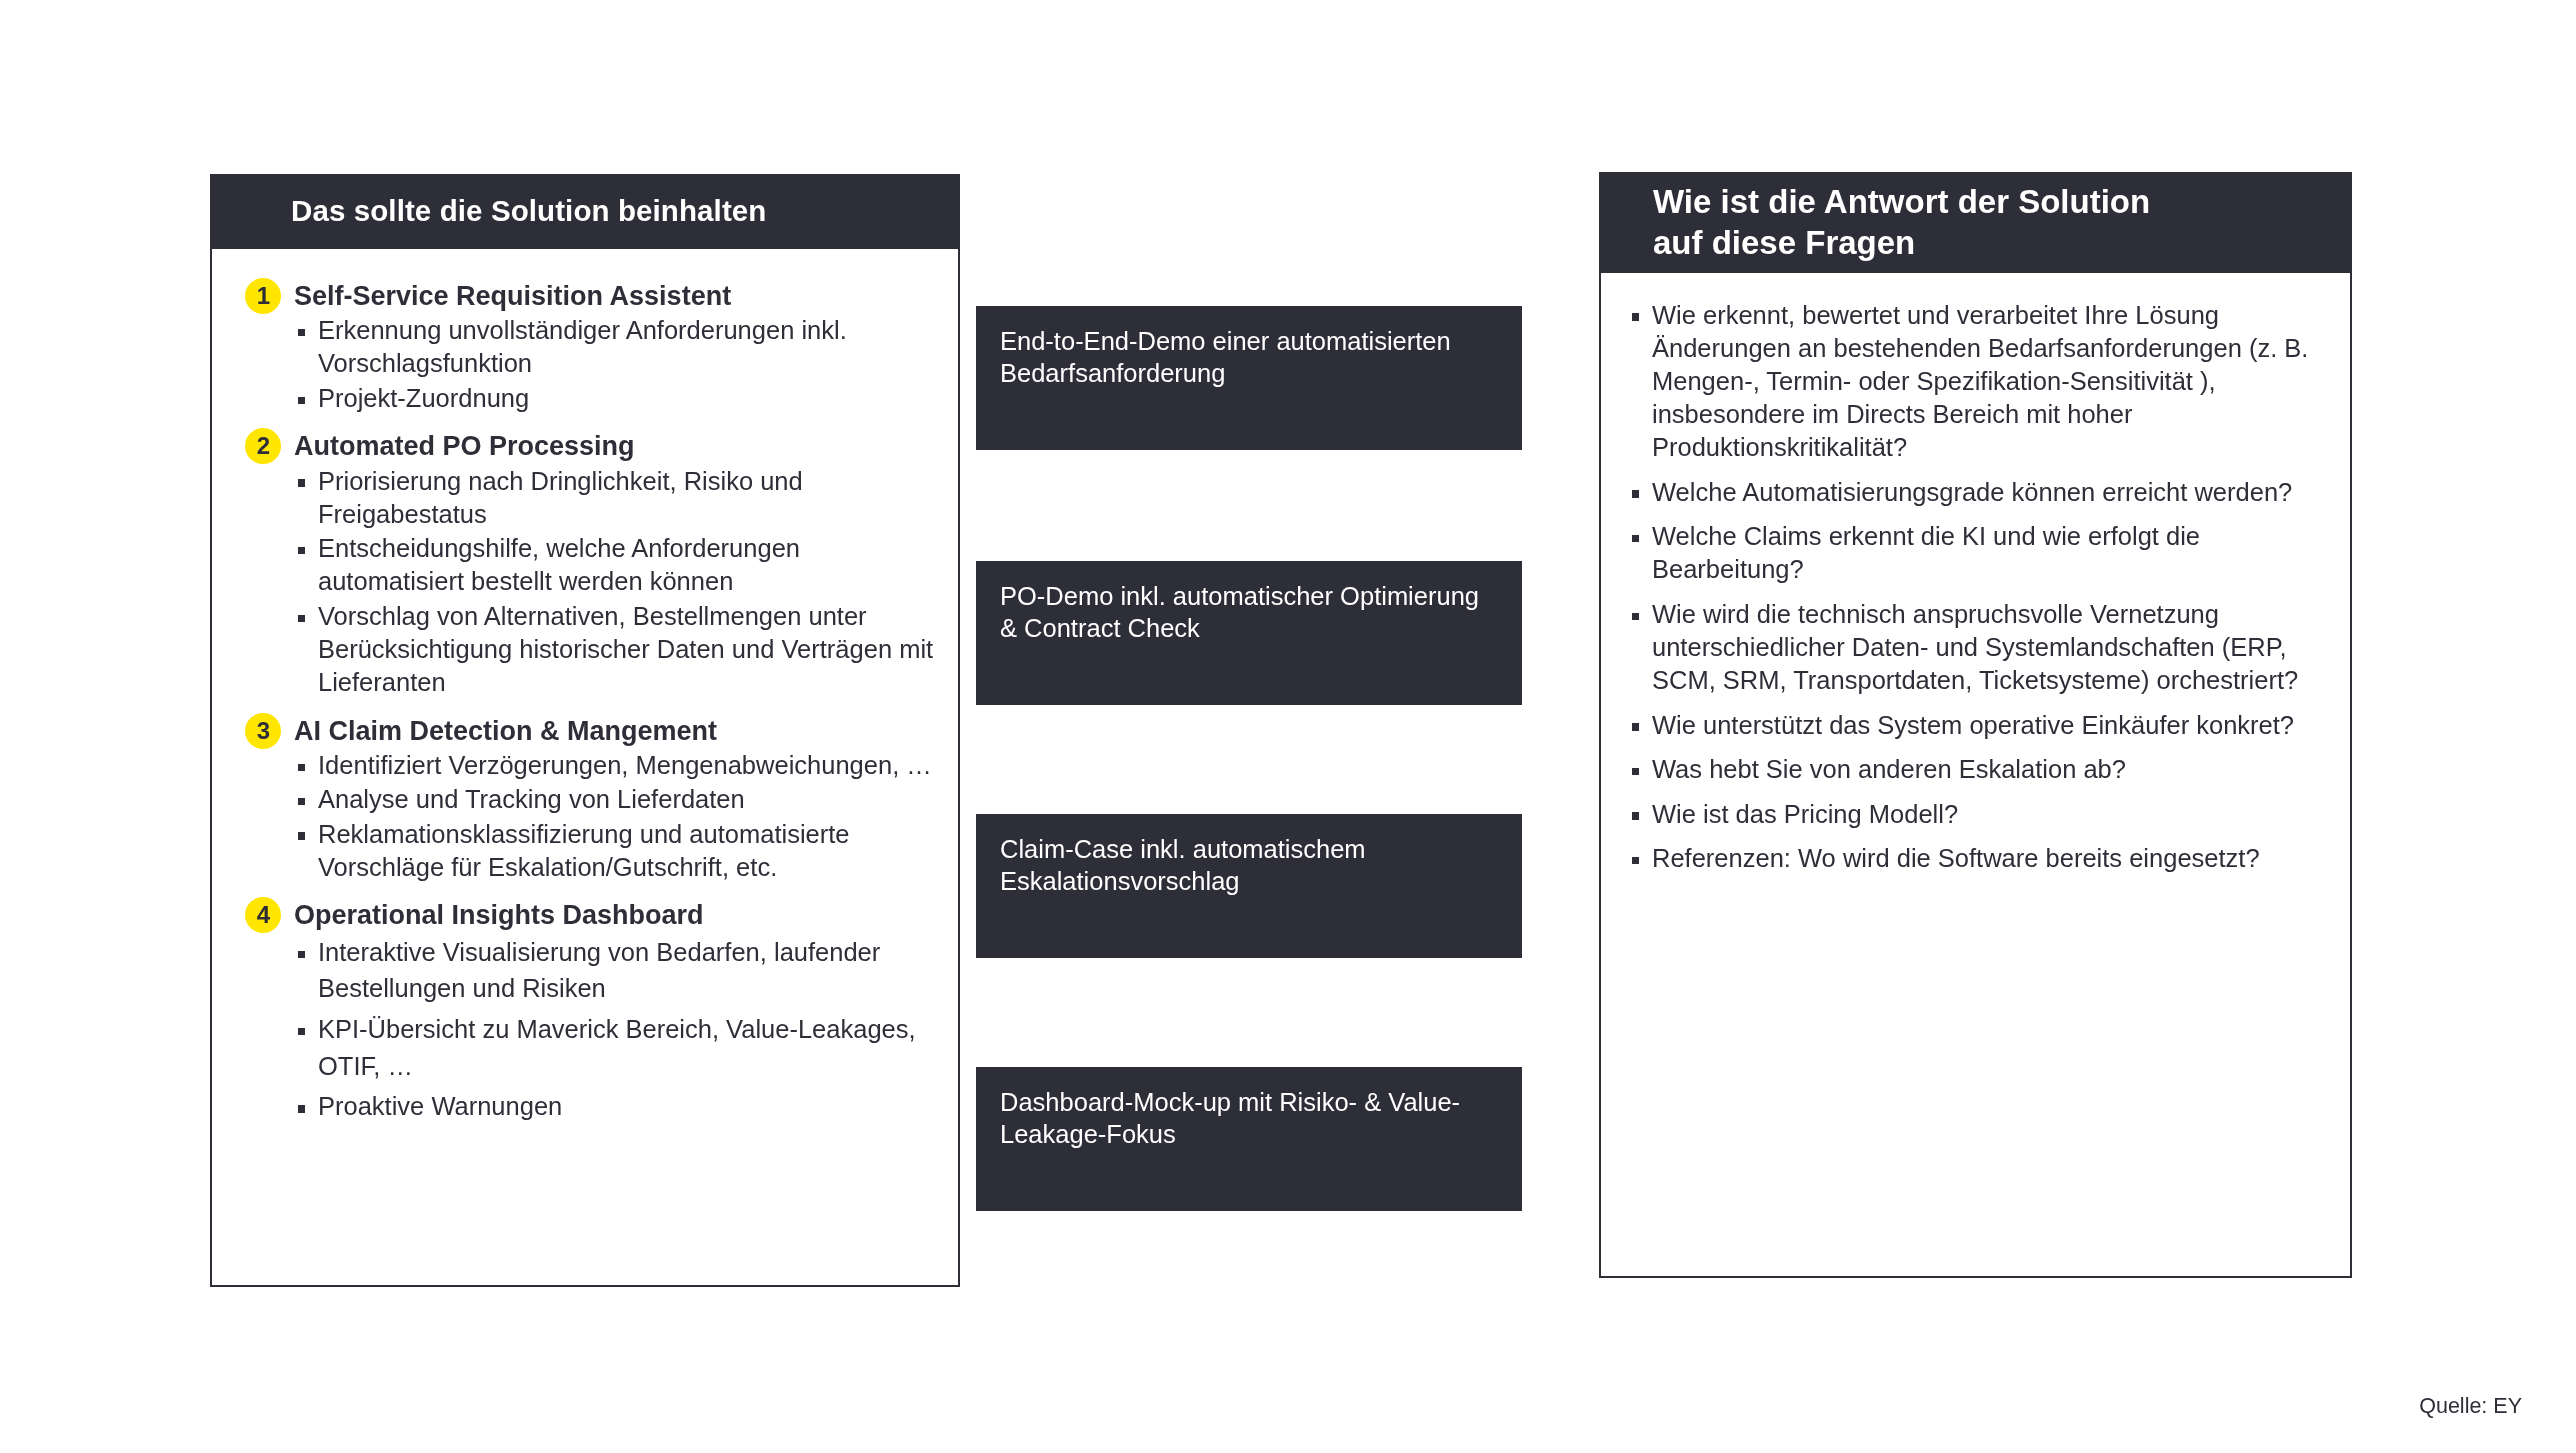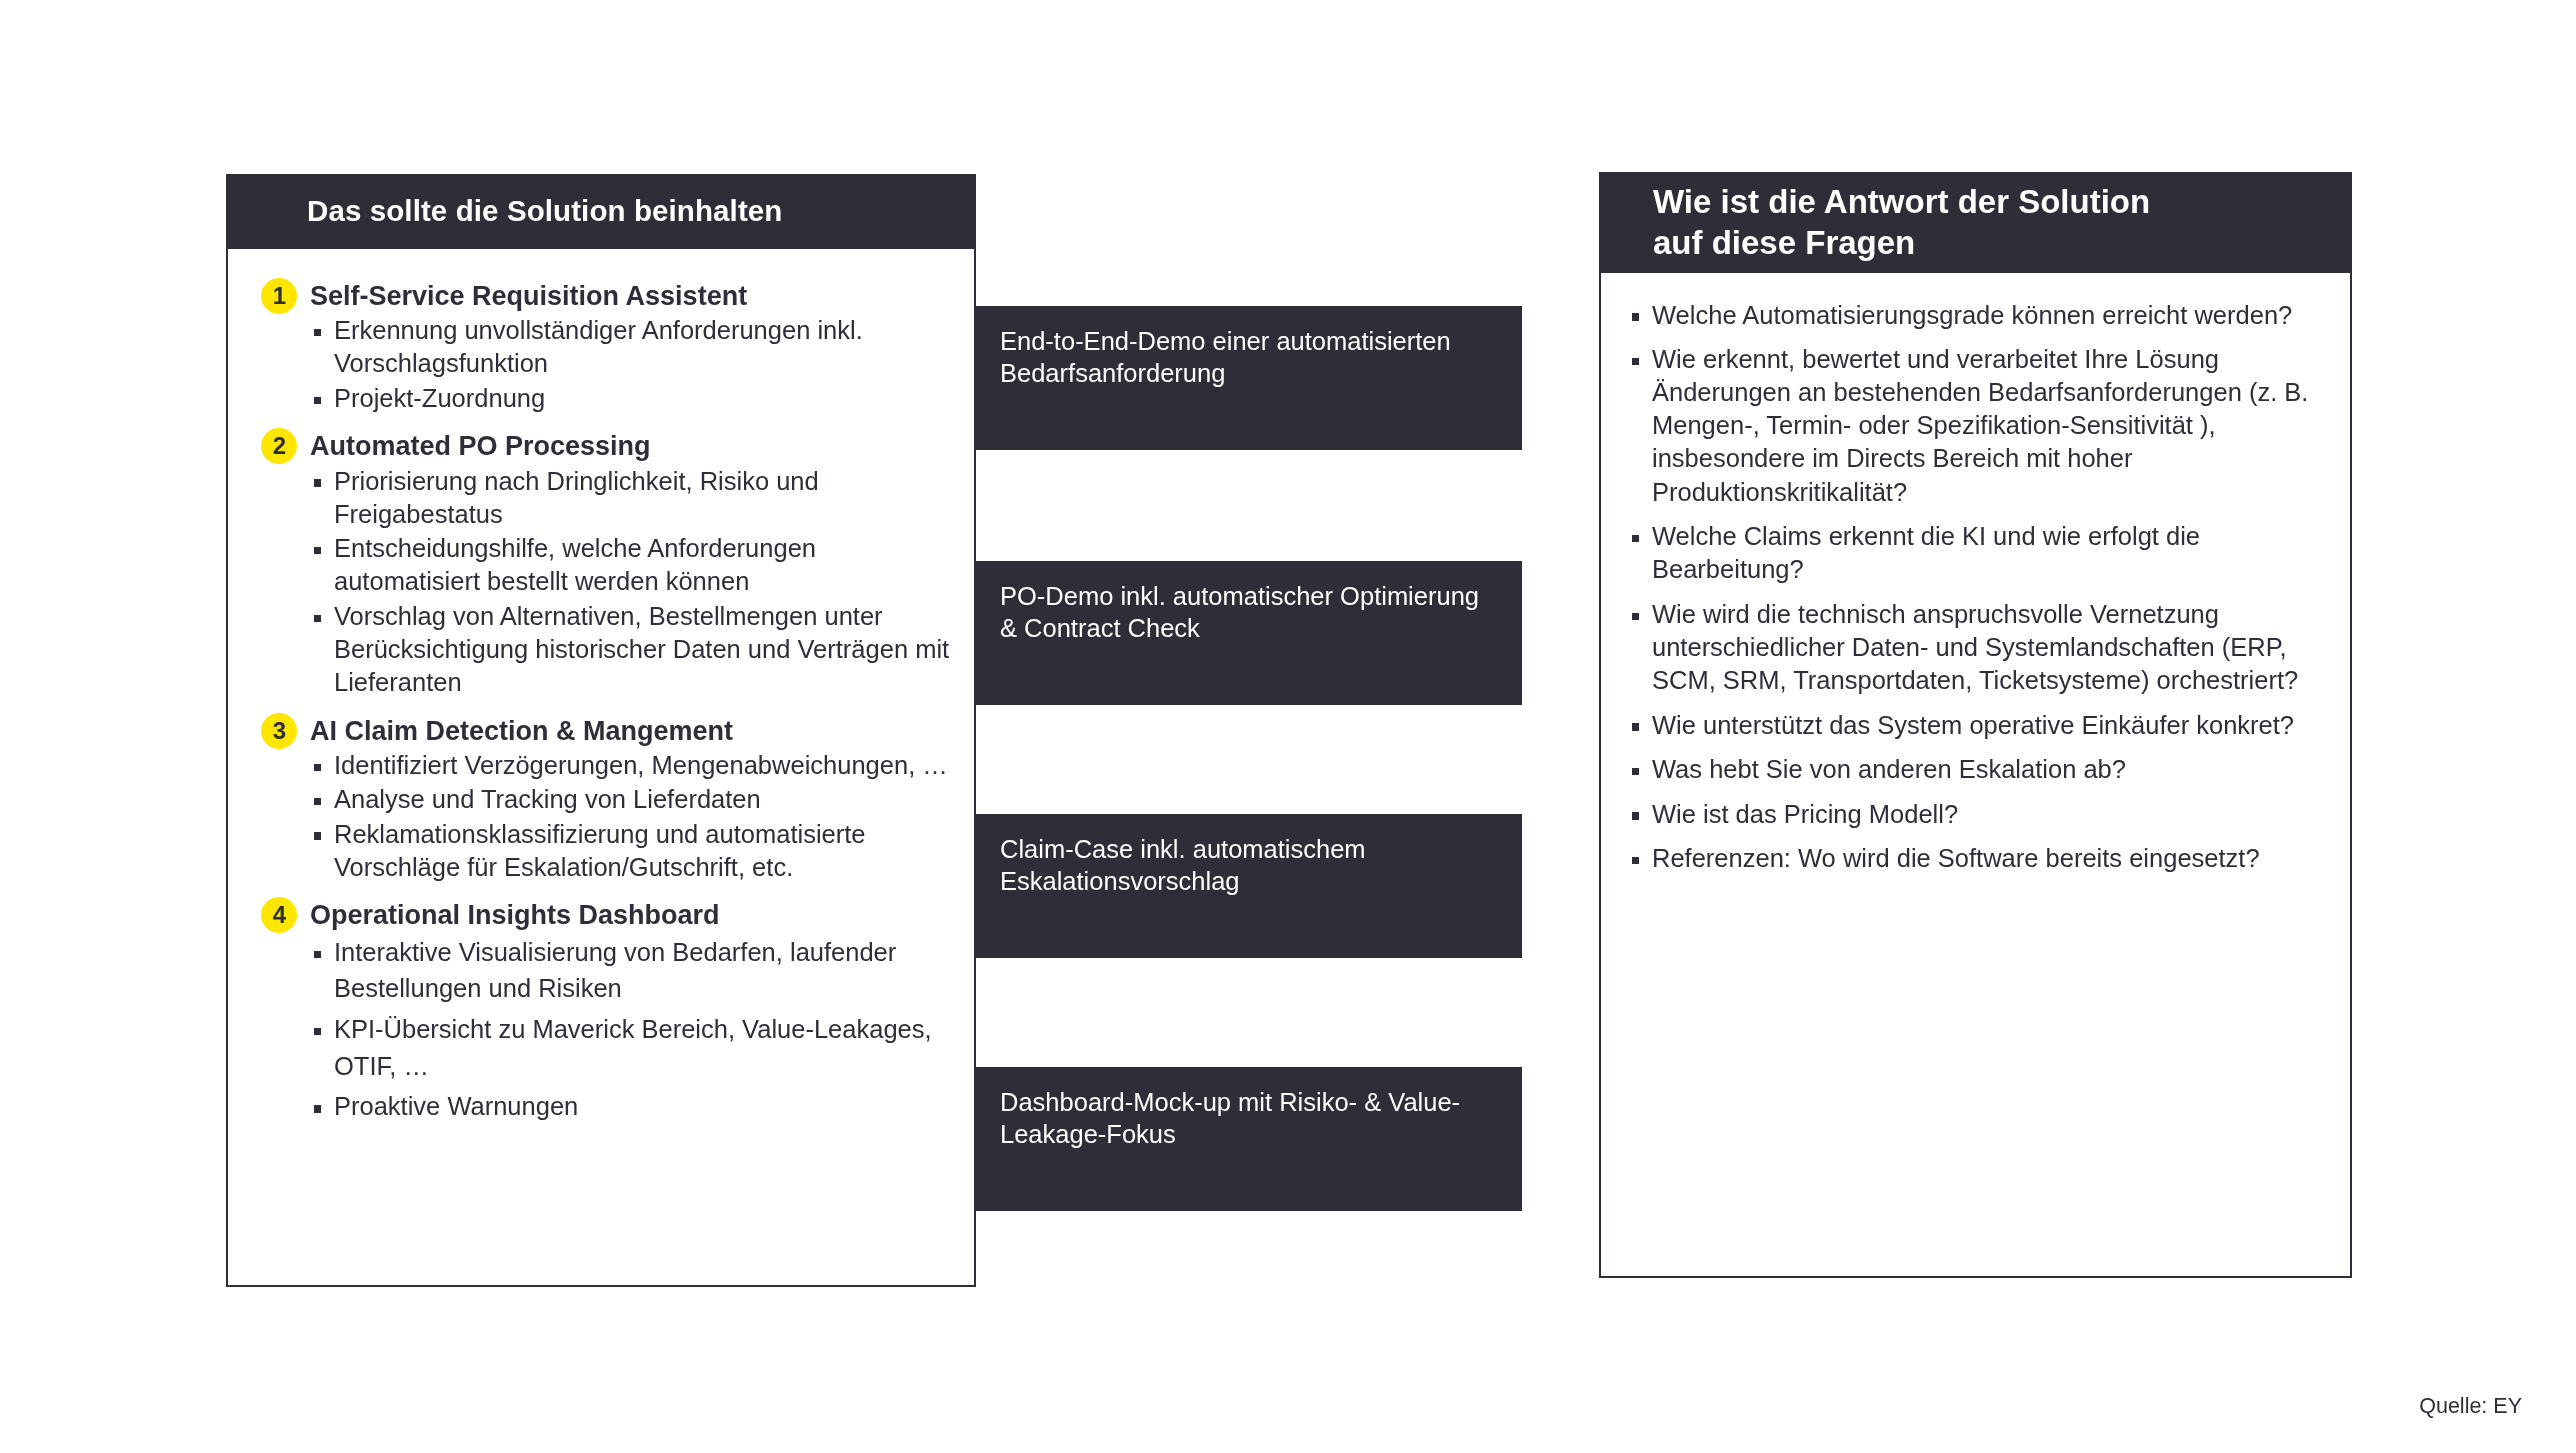--- a/index.html
+++ b/index.html
@@ -11,21 +11,21 @@
     width: 2576px;
     height: 1453px;
     position: relative;
     font-family: "Liberation Sans", "DejaVu Sans", sans-serif;
     overflow: hidden;
   }
 
   
   #left-panel {
     position: absolute;
-    left: 226px;
+    left: 210px;
     top: 174px;
     width: 750px;
     height: 1114px;
     box-sizing: border-box;
   }
   #left-panel-header {
     position: absolute;
     left: 0;
     top: 0;
     width: 750px;
@@ -269,22 +269,22 @@
 
   <div id="right-panel-header">
     <div class="hdr-text">
       <div>Wie ist die Antwort der Solution</div>
       <div>auf diese Fragen</div>
     </div>
   </div>
 
   <div id="right-panel-body">
     <ul id="question-list">
+      <li>Wie erkennt, bewertet und verarbeitet Ihre Lösung Änderungen an bestehenden Bedarfsanforderungen (z. B. Mengen-, Termin- oder Spezifikation-Sensitivität ), insbesondere im Directs Bereich mit hoher Produktionskritikalität?</li>
       <li>Welche Automatisierungsgrade können erreicht werden?</li>
-      <li>Wie erkennt, bewertet und verarbeitet Ihre Lösung Änderungen an bestehenden Bedarfsanforderungen (z. B. Mengen-, Termin- oder Spezifikation-Sensitivität ), insbesondere im Directs Bereich mit hoher Produktionskritikalität?</li>
       <li>Welche Claims erkennt die KI und wie erfolgt die Bearbeitung?</li>
       <li>Wie wird die technisch anspruchsvolle Vernetzung unterschiedlicher Daten- und Systemlandschaften (ERP, SCM, SRM, Transportdaten, Ticketsysteme) orchestriert?</li>
       <li>Wie unterstützt das System operative Einkäufer konkret?</li>
       <li>Was hebt Sie von anderen Eskalation ab?</li>
       <li>Wie ist das Pricing Modell?</li>
       <li>Referenzen: Wo wird die Software bereits eingesetzt?</li>
     </ul>
   </div>
 </div>
 

